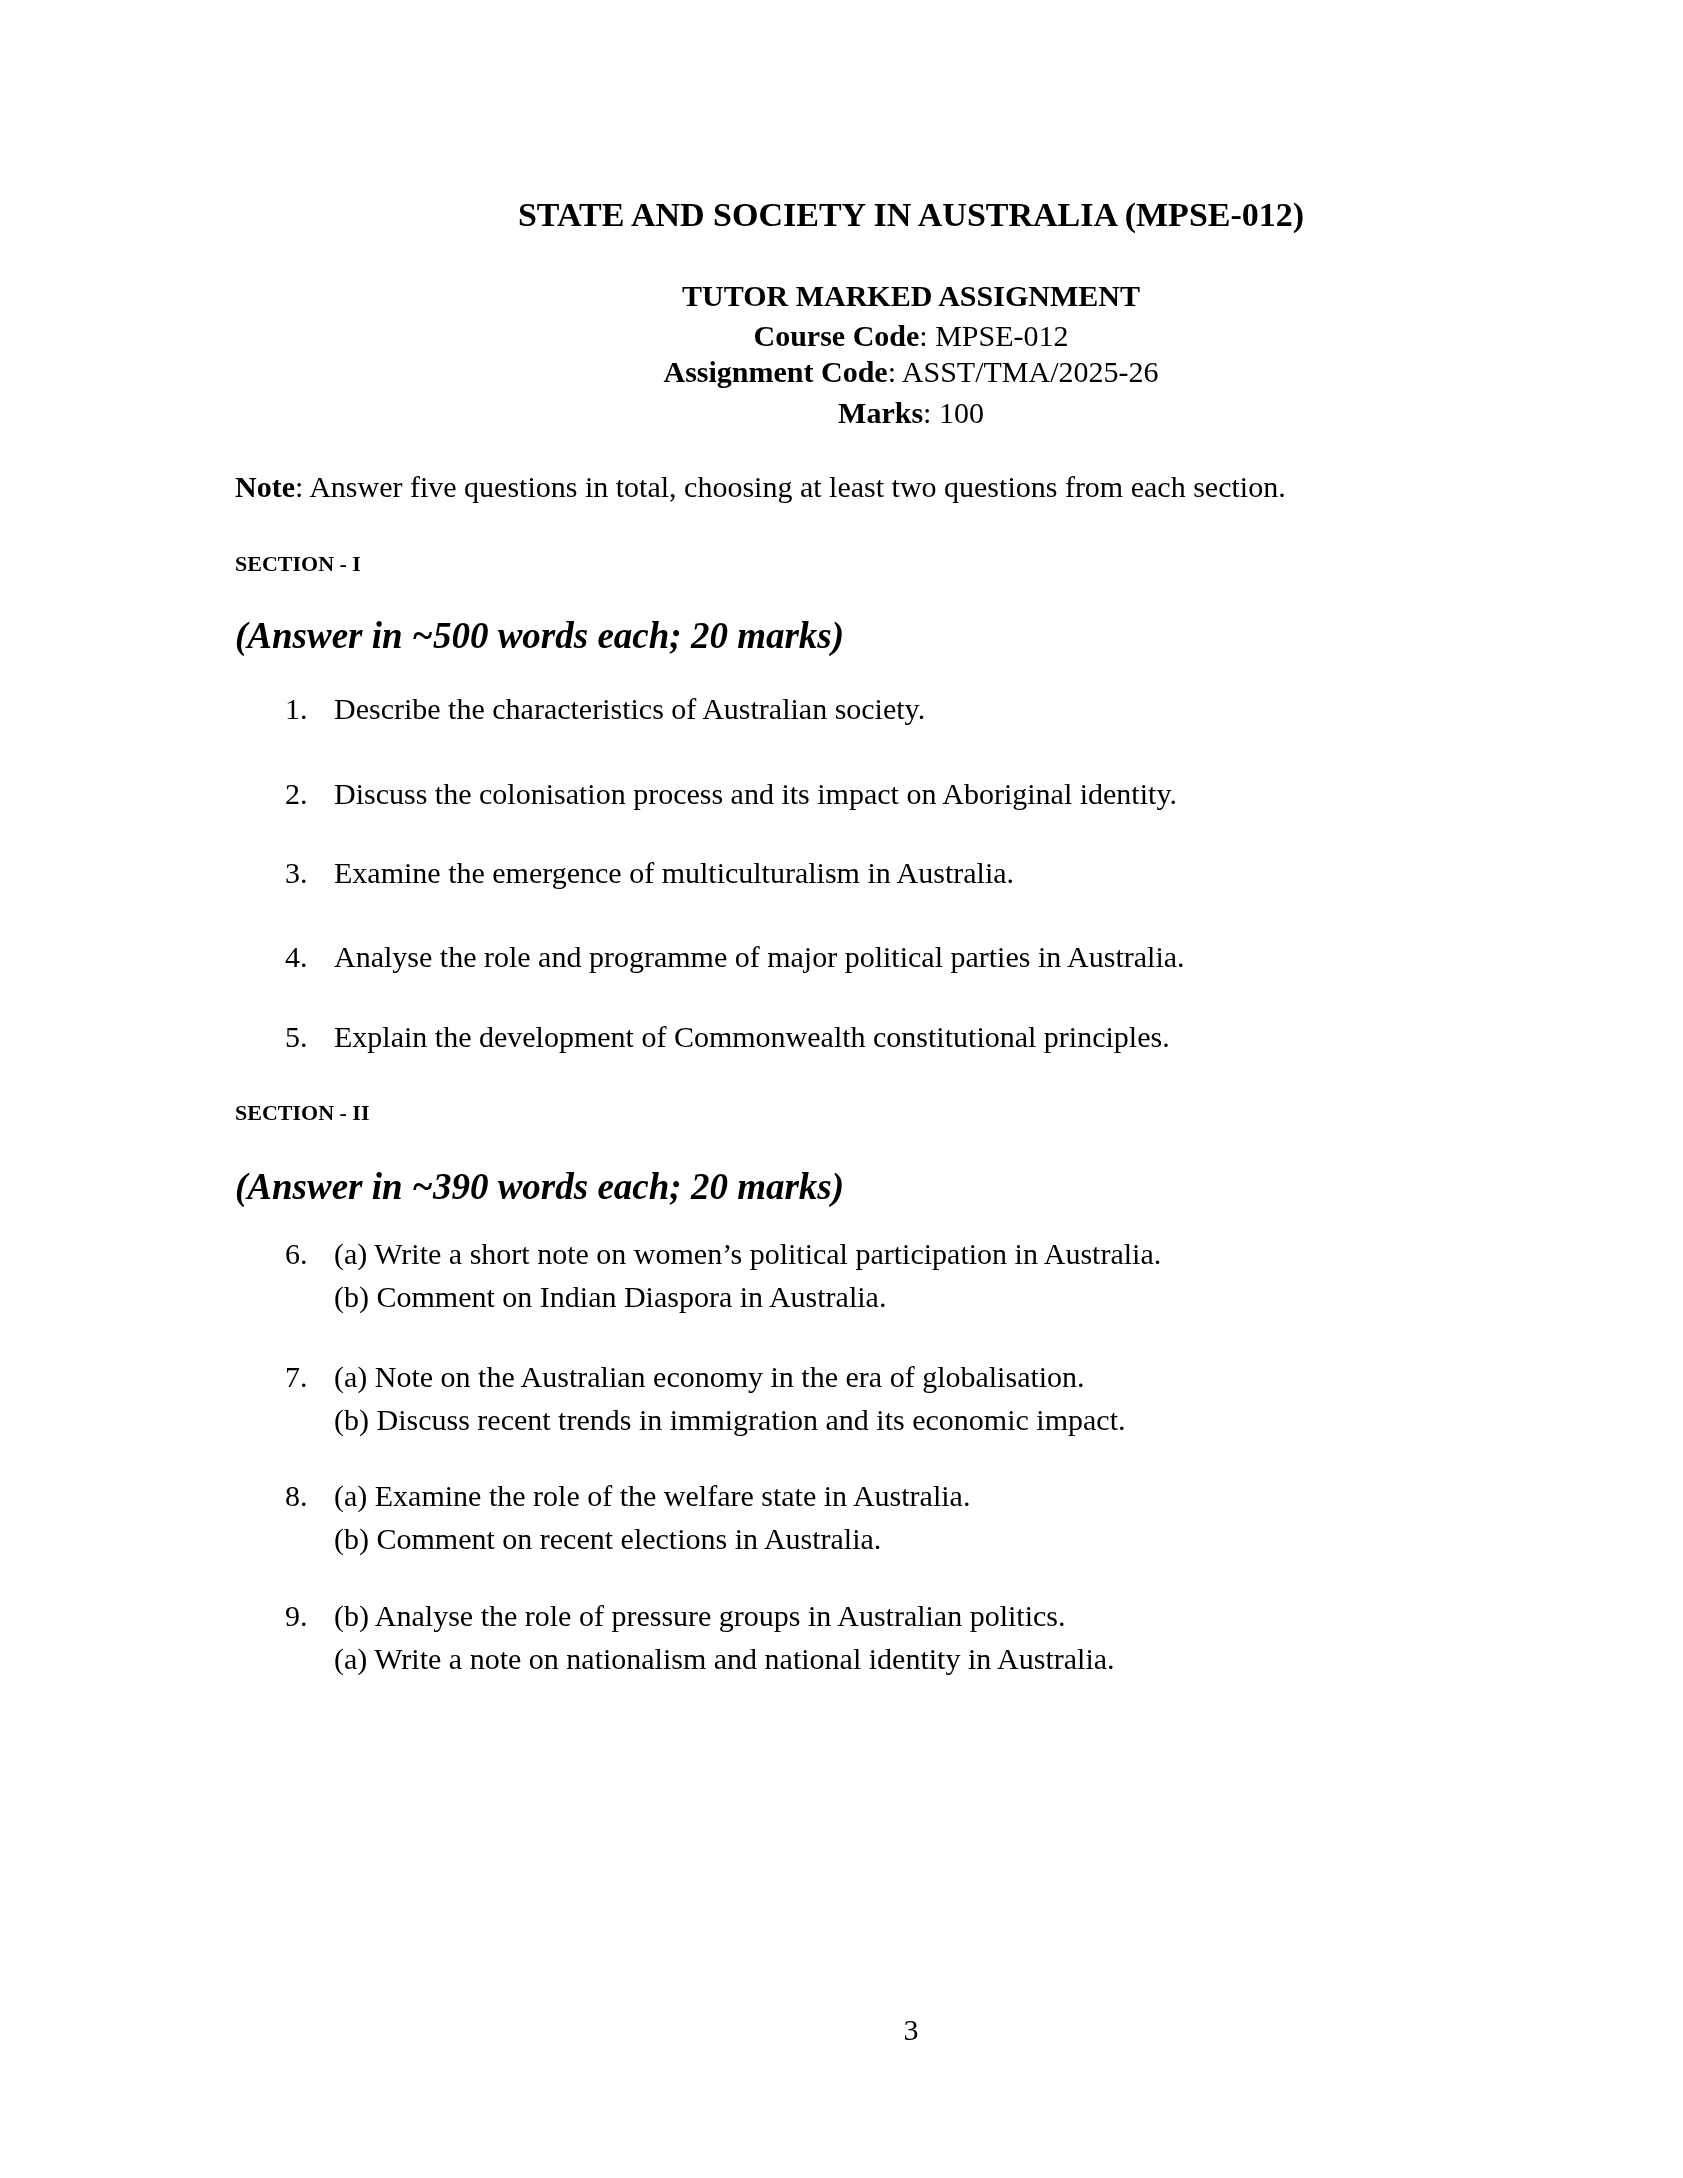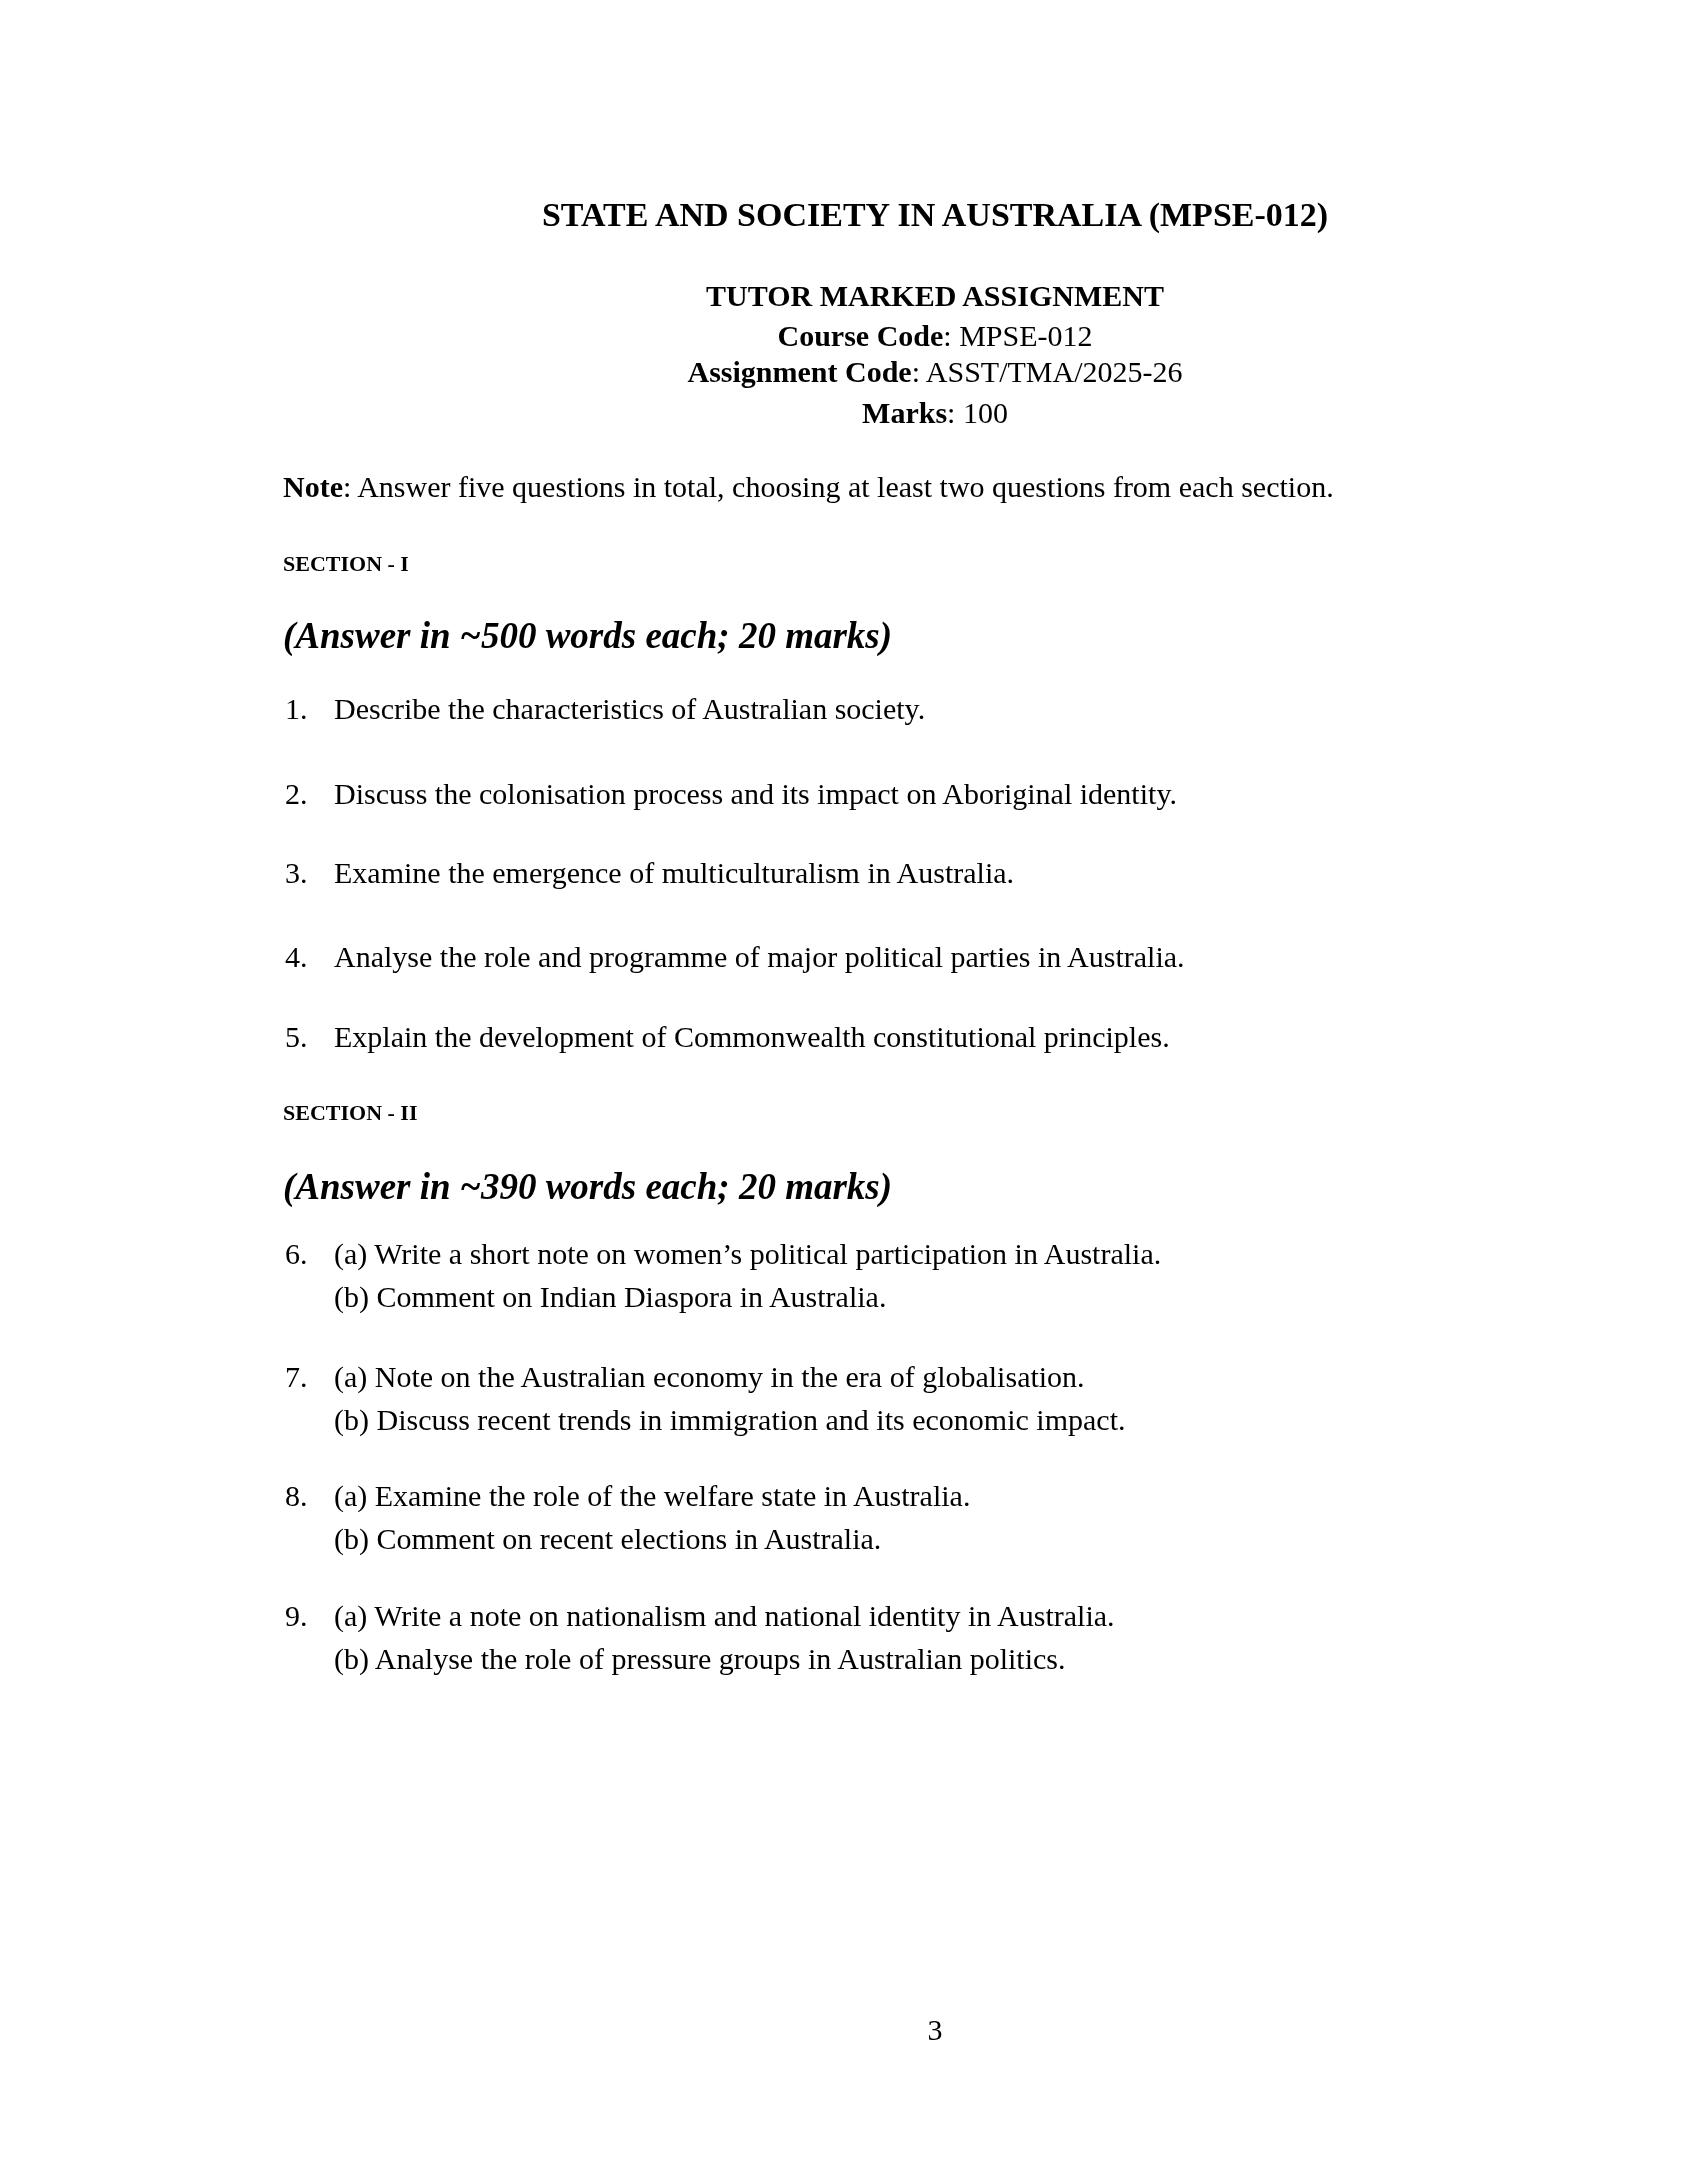--- a/index.html
+++ b/index.html
@@ -26,21 +26,20 @@
     width: 1352px;
     height: 2178px;
   }
   .line {
     position: absolute;
     left: 0;
     right: 0;
     font-size: 30px;
     line-height: 43px;
     white-space: nowrap;
-    margin-left: 48px;
   }
   .center { text-align: center; white-space: nowrap; }
   .bold { font-weight: bold; }
   .title {
     font-size: 34px;
     font-weight: bold;
     line-height: 44px;
     letter-spacing: 0px;
   }
   .section-heading {
@@ -173,22 +172,22 @@
       <span class="qnum">8.</span>
       <div class="qtext">
         <div>(a) Examine the role of the welfare state in Australia.</div>
         <div>(b) Comment on recent elections in Australia.</div>
       </div>
     </div>
 
     <div class="q t-q9">
       <span class="qnum">9.</span>
       <div class="qtext">
+        <div>(b) Analyse the role of pressure groups in Australian politics.</div>
         <div>(a) Write a note on nationalism and national identity in Australia.</div>
-        <div>(b) Analyse the role of pressure groups in Australian politics.</div>
       </div>
     </div>
 
 
     <div class="line center t-page">3</div>
 
   </div>
 </div>
 
 

